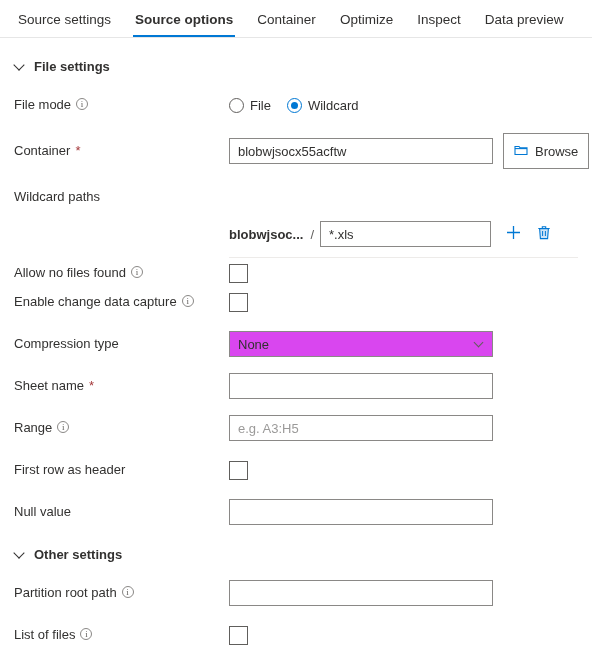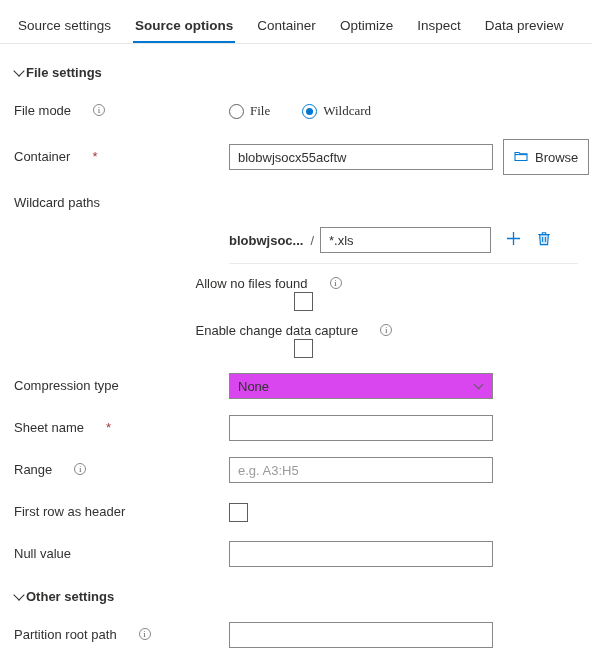--- a/index.html
+++ b/index.html
@@ -10,21 +10,21 @@
     font-family: "Liberation Sans", sans-serif;
     color: #323130;
     overflow: hidden;
   }
 
   
   .tabstrip {
     position: relative;
     display: flex;
     align-items: flex-end;
-    height: 44px;
+    height: 38px;
     padding: 0 0 0 6px;
     border-bottom: 1px solid #e6e6e6;
   }
   .tab {
     position: relative;
     font-size: 13.5px;
     color: #323130;
     padding: 0 12px 9px 12px;
     line-height: 16px;
     white-space: nowrap;
@@ -41,20 +41,21 @@
     height: 2px;
     background: #0078d4;
   }
 
   
   .form { padding: 0; }
 
   .section-head {
     display: flex;
     align-items: center;
+    gap: 8px;
     height: 22px;
     margin: 17px 0 0 14px;
     cursor: pointer;
     width: 160px;
   }
   .chev {
     width: 12px; height: 12px;
     flex: none;
     display: inline-block;
     position: relative;
@@ -74,30 +75,30 @@
     color: #323130;
   }
 
   .row {
     display: flex;
     align-items: center;
     min-height: 28px;
     padding-left: 14px;
     margin-top: 14px;
   }
-  .row.tight { margin-top: 12px; flex-direction: column; }
+  .row.tight { margin-top: 1px; }
 
   .label {
     width: 215px;
     flex: none;
     font-size: 13px;
     color: #323130;
     display: flex;
     align-items: center;
-    gap: 22px;
+    gap: 5px;
     line-height: 16px;
   }
   .req { color: #a4373a; font-size: 13px; }
 
   .info {
     width: 12px; height: 12px;
     border: 1px solid #8a8886;
     border-radius: 50%;
     display: inline-flex;
     align-items: center;
@@ -180,21 +181,21 @@
   .cb {
     width: 19px; height: 19px;
     border: 1px solid #605e5c;
     background: #fff;
     display: inline-block;
     cursor: pointer;
     position: relative;
   }
 
   
-  .radio-group { display: flex; align-items: center; gap: 32px; font-family: Liberation Serif, serif; }
+  .radio-group { display: flex; align-items: center; gap: 16px; }
   .radio-opt {
     display: inline-flex;
     align-items: center;
     gap: 6px;
     font-size: 13px;
     color: #323130;
     cursor: pointer;
   }
   .rd {
     width: 15px; height: 15px;

